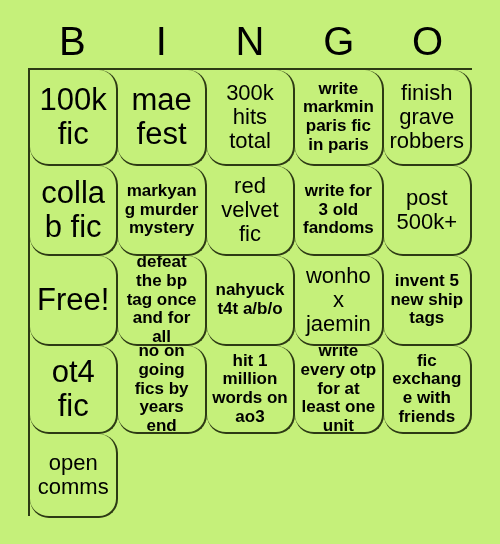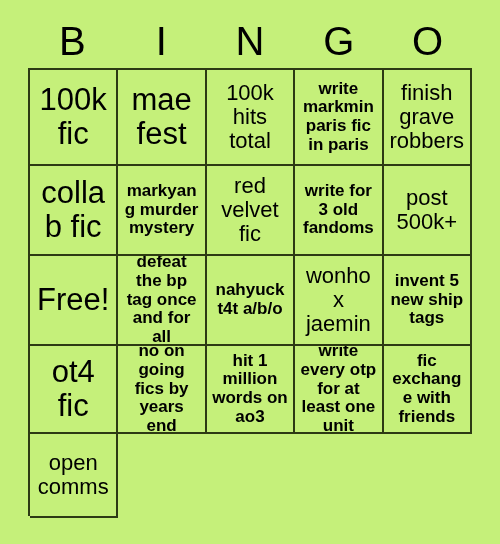--- a/index.html
+++ b/index.html
@@ -58,20 +58,21 @@
     border-bottom: 2px solid #2d3a14;
     box-sizing: border-box;
     display: flex;
     align-items: center;
     justify-content: center;
     text-align: center;
     padding: 2px 4px;
     color: #000000;
     background: #c5f07a;
     overflow: hidden;
+    border-radius: 19px;
   }
   .cell span {
     display: block;
     width: 100%;
     line-height: 1.1;
     word-wrap: break-word;
   }
   
   .fs-xl span { font-size: 31px; }
   .fs-md span { font-size: 22px; }
@@ -93,21 +94,21 @@
 
   <div class="grid">
 
     <div class="cell fs-xl">
         <span>100k fic</span>
       </div>
     <div class="cell fs-xl">
         <span>mae fest</span>
       </div>
     <div class="cell fs-md">
-        <span>100k hits total</span>
+        <span>300k hits total</span>
       </div>
     <div class="cell fs-sm">
         <span>write markmin paris fic in paris</span>
       </div>
 
     <div class="cell fs-md">
         <span>finish grave robbers</span>
       </div>
     <div class="cell fs-xl">
         <span>collab fic</span>

